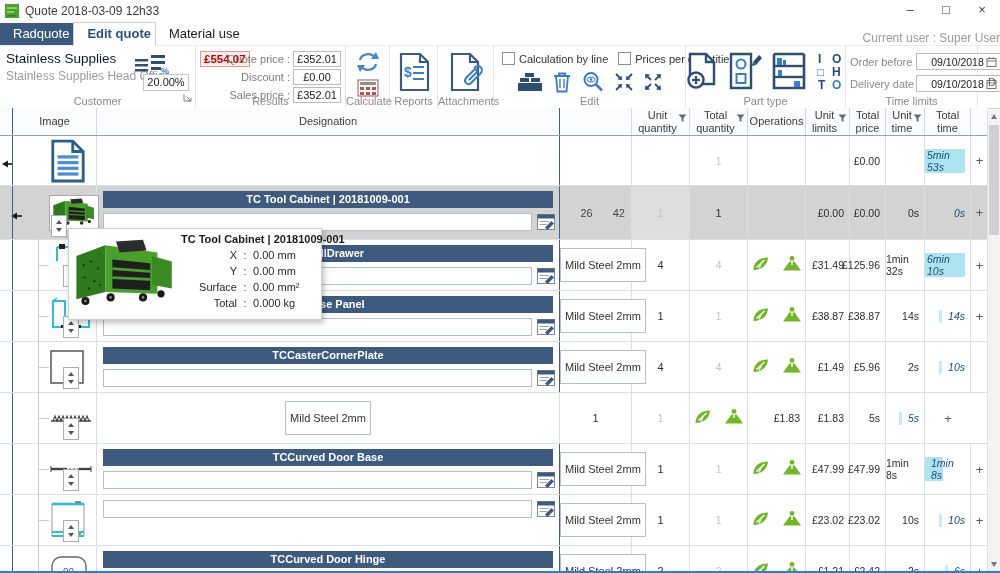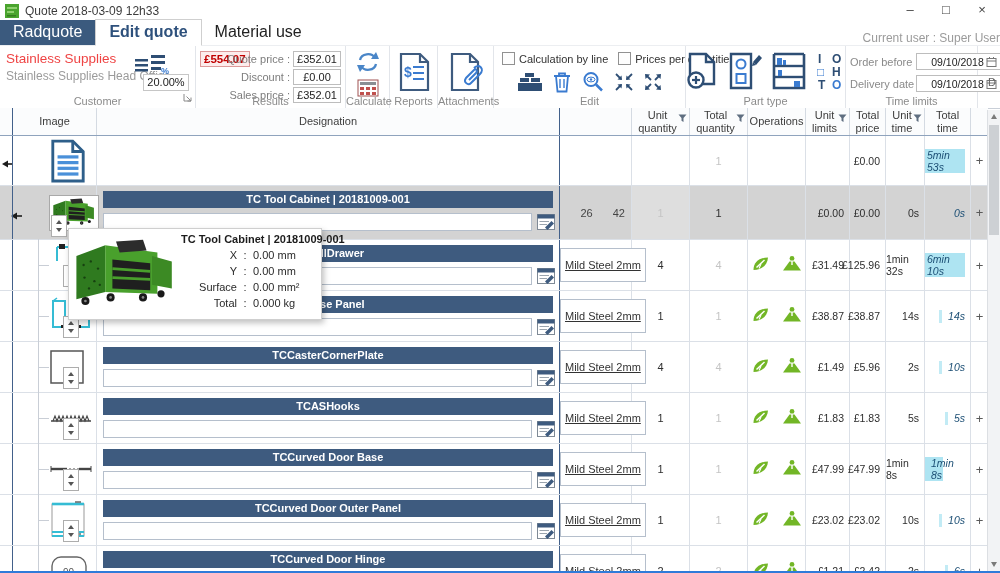--- a/index.html
+++ b/index.html
@@ -8,32 +8,32 @@
     font-family:"Liberation Sans","DejaVu Sans",sans-serif;font-size:12px;color:#333;
     -webkit-font-smoothing:antialiased;
   }
   
   .titlebar{height:22px;display:flex;align-items:center;padding-left:5px;gap:6px;background:#fff;}
   .title-text{font-size:12px;color:#3c3c3c;}
   .win-btns{margin-left:auto;display:flex;}
   .win-btn{width:36px;height:22px;line-height:20px;text-align:center;font-size:13px;color:#444;cursor:default;}
   
   .tabbar{height:23px;display:flex;align-items:flex-end;border-bottom:1px solid #eceef1;}
-  .tab{padding:3px 13px 4px 13px;font-size:16px;white-space:nowrap;}
+  .tab{padding:3px 4px 4px 13px;font-size:13px;white-space:nowrap;}
   .tab-radquote{background:#3B5A7E;color:#fff;}
   .tab-active{border:1px solid #cfcfcf;border-bottom:1px solid #fff;color:#2E517C;font-weight:bold;background:#fff;margin-bottom:-1px;}
   .tab-plain{color:#222;}
   .current-user{margin-left:auto;color:#9b9b9b;font-size:12px;padding-right:0px;white-space:nowrap;}
   
   .ribbon{height:62px;display:flex;position:relative;border-bottom:1px solid #c9cfd8;background:#fff;}
   .rgroup{position:relative;height:100%;border-right:1px solid #e2e5ea;box-sizing:border-box;flex:none;}
   .glabel{position:absolute;bottom:1px;left:0;right:0;text-align:center;font-size:11px;color:#8b8b8b;white-space:nowrap;}
   
   .g-customer{width:196px;}
-  .cust-name{position:absolute;left:6px;top:5px;font-size:13.5px;color:#ef4444;white-space:nowrap;}
+  .cust-name{position:absolute;left:6px;top:5px;font-size:13.5px;color:#0f172a;white-space:nowrap;}
   .cust-office{position:absolute;left:6px;top:23px;font-size:12px;color:#9b9b9b;white-space:nowrap;}
   .cust-pct-icon{position:absolute;right:26px;top:8px;}
   .cust-discount{position:absolute;right:6px;top:28px;width:44px;height:15px;border:1px solid #c6c6c6;background:#fff;
     font-size:11px;text-align:center;line-height:15px;color:#222;}
   .launcher{position:absolute;right:3px;bottom:3px;}
   
   .g-results{width:150px;}
   .res-total{position:absolute;left:4px;top:5px;padding:1px 3px;color:#C00000;font-weight:bold;font-size:11.5px;
     background:#fdecec;border:1px solid #dd9a9a;}
   .res-row{position:absolute;right:4px;display:flex;align-items:center;gap:3px;}
@@ -88,21 +88,21 @@
   .spinner{position:absolute;left:50px;bottom:3px;width:14px;height:20px;background:#fff;border:1px solid #adadad;
     display:flex;flex-direction:column;align-items:center;justify-content:space-evenly;z-index:2;}
   .spin-assembly{left:38px;bottom:2px;}
   .tri-up{width:0;height:0;border-left:3px solid transparent;border-right:3px solid transparent;border-bottom:4px solid #555;}
   .tri-dn{width:0;height:0;border-left:3px solid transparent;border-right:3px solid transparent;border-top:4px solid #555;}
   .dbar{margin:5px 6px 0 6px;height:17px;background:#3E5B7F;color:#fff;font-weight:bold;font-size:11px;
     text-align:center;line-height:17px;white-space:nowrap;overflow:hidden;}
   .dline{margin:5px 4px 0 6px;display:flex;gap:5px;align-items:center;}
   .din{flex:1;height:16px;border:1px solid #b5bfcc;background:#fff;}
   .edit-ic{flex:none;display:flex;}
-  .matbox{margin:0 auto;border:1px solid #b5bfcc;background:#fff;font-size:11px;padding:10px 4px;color:#333;white-space:nowrap;text-decoration:underline;}
+  .matbox{margin:0 auto;border:1px solid #b5bfcc;background:#fff;font-size:11px;padding:10px 4px;color:#333;white-space:nowrap;}
   .pair{display:flex;width:100%;justify-content:flex-end;align-items:center;gap:20px;padding-right:6px;font-size:11px;color:#444;box-sizing:border-box;}
   .num{justify-content:center;font-size:11px;color:#2e2e2e;}
   .muted{color:#c4c4c4;}
   .money,.timec{justify-content:flex-end;padding-right:5px;font-size:10.5px;color:#2e2e2e;}
   .c-tt{font-style:italic;color:#1B4E74;}
   .tick{display:inline-block;width:3px;height:13px;background:#c2ebf5;margin-right:6px;}
   .hl-full .ttxt{background:#AEE4F2;padding:0 2px;}
   .hl-partial .ttxt{padding-left:6px;background:linear-gradient(90deg,#AEE4F2 0 45%,transparent 45%);}
   .c-plus{justify-content:center;font-size:13px;color:#5a5a5a;border-right:none;}
   .sel .c-uq{background:#dedede;}
@@ -760,35 +760,20 @@
             <svg width="44" height="18" viewBox="0 0 44 18">
               <path d="M2 12 h40" stroke="#444" stroke-width="1.4"></path>
               <path d="M4 12 l2 -5 l2 5 l2 -5 l2 5 l2 -5 l2 5 l2 -5 l2 5 l2 -5 l2 5 l2 -5 l2 5 l2 -5 l2 5 l2 -5 l2 5 l2 -5 l2 5" fill="none" stroke="#444" stroke-width="1.1"></path>
             </svg>
           </span>
       <span class="spinner">
             <span class="tri-up"></span>
             <span class="tri-dn"></span>
           </span>
     </div>
-    <div class="cell c-desig">
-      <div class="dbar">TCASHooks</div>
-      <div class="dline">
-        <div class="din"></div>
-        <span class="edit-ic">
-          <svg width="18" height="16" viewBox="0 0 18 16">
-                <rect x="0.5" y="0.5" width="17" height="15" fill="#fff" stroke="#7f8a96"></rect>
-                <rect x="0.5" y="0.5" width="17" height="4" fill="#3E5B7F"></rect>
-                <line x1="2.5" y1="7.5" x2="12" y2="7.5" stroke="#9aa4ae"></line>
-                <line x1="2.5" y1="10.5" x2="10" y2="10.5" stroke="#9aa4ae"></line>
-                <path d="M8 13.5 L14.5 7 L17 9.5 L10.5 16 Z" fill="#3E5B7F"></path>
-              </svg>
-        </span>
-      </div>
-    </div>
     <div class="cell c-mat">
       <span class="matbox">Mild Steel 2mm</span>
 
     </div>
     <div class="cell num c-uq">1</div>
     <div class="cell num c-tq muted">1</div>
     <div class="cell c-ops" style="justify-content:center;gap:10px;">
       <span class="op-icons">
         <svg width="20" height="17" viewBox="0 0 20 17">
               <path d="M2.5 15 C2.5 7.5 8 2.5 17 2.5 C16.5 10 11 15 2.5 15 Z" fill="#72B626"></path>
@@ -890,21 +875,20 @@
               <path d="M26 2 h6" stroke="#444" stroke-width="1.2"></path>
               <path d="M24 34 h8" stroke="#444" stroke-width="1.2"></path>
             </svg>
           </span>
       <span class="spinner">
             <span class="tri-up"></span>
             <span class="tri-dn"></span>
           </span>
     </div>
     <div class="cell c-desig">
-      <div class="dbar">TCCurved Door Outer Panel</div>
       <div class="dline">
         <div class="din"></div>
         <span class="edit-ic">
           <svg width="18" height="16" viewBox="0 0 18 16">
                 <rect x="0.5" y="0.5" width="17" height="15" fill="#fff" stroke="#7f8a96"></rect>
                 <rect x="0.5" y="0.5" width="17" height="4" fill="#3E5B7F"></rect>
                 <line x1="2.5" y1="7.5" x2="12" y2="7.5" stroke="#9aa4ae"></line>
                 <line x1="2.5" y1="10.5" x2="10" y2="10.5" stroke="#9aa4ae"></line>
                 <path d="M8 13.5 L14.5 7 L17 9.5 L10.5 16 Z" fill="#3E5B7F"></path>
               </svg>

